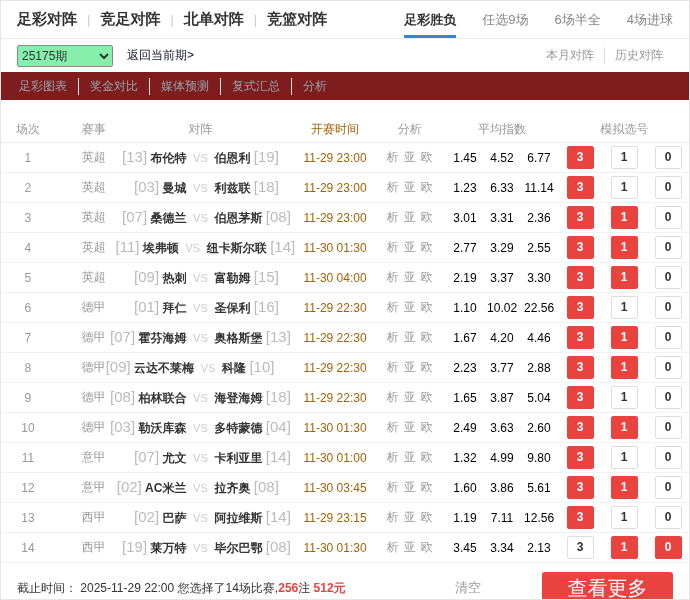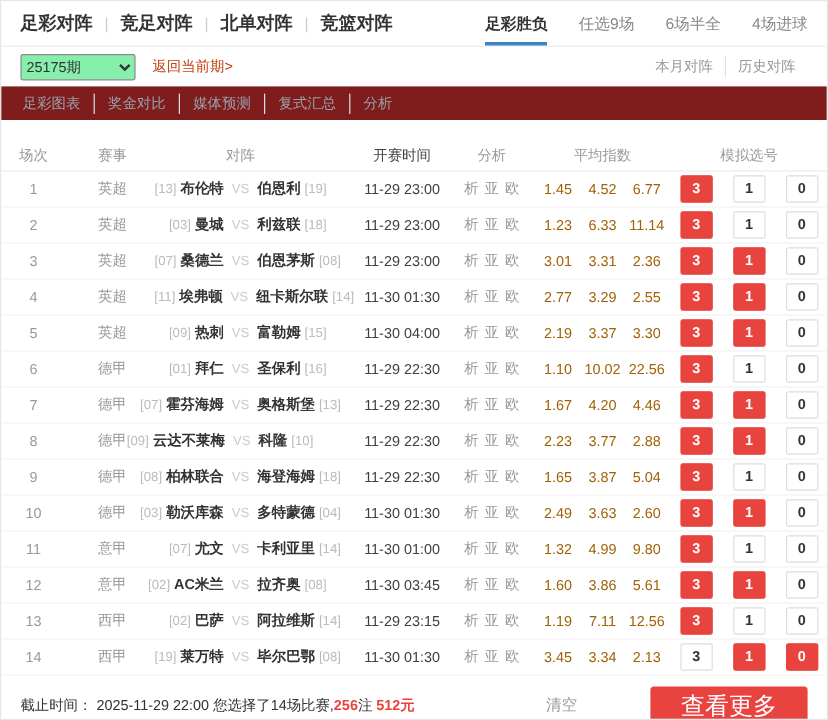--- a/index.html
+++ b/index.html
@@ -12,48 +12,48 @@
   .nav-left { display:flex; align-items:center; gap:10px; }
   .nav-item { font-size:15px; font-weight:bold; color:#333; cursor:pointer; white-space:nowrap; }
   .nav-sep { color:#ccc; font-size:13px; }
   .top-tabs { margin-left:auto; display:flex; gap:26px; align-items:stretch; }
   .top-tab { display:flex; align-items:center; font-size:13px; color:#888; cursor:pointer; }
   .top-tab.active { color:#333; font-weight:bold; box-shadow: inset 0 -3px 0 var(--blue); }
 
   
   .period-row { height:33px; display:flex; align-items:center; padding:0 16px; }
   .period-select { width:96px; height:22px; font-size:12px; color:#333; border:1px solid #8a8a8a; background:#86efac; border-radius:2px; font-family:inherit; }
-  .back-link { margin-left:14px; font-size:12px; color:#c2410c; cursor:pointer; }
+  .back-link { margin-left:14px; font-size:12px; color:#0f172a; cursor:pointer; }
   .period-right { margin-left:auto; display:flex; align-items:center; font-size:12px; color:#999; }
   .period-right .plink { cursor:pointer; padding:0 10px; }
   .period-right .plink + .plink { border-left:1px solid #e0e0e0; }
 
   
   .subtabs { height:28px; background:#7f1d1d; display:flex; align-items:center; padding:0 18px; margin-bottom:4px; }
   .subtab { font-size:12px; color:#98a1ab; cursor:pointer; padding:0 11px; }
   .subtab:first-child { padding-left:0; }
   .subtab + .subtab { border-left:1px solid #dcdfe3; }
 
   
   .thead { height:27px; display:flex; align-items:center; font-size:12px; color:#999; border-bottom:1px solid #ececec;margin-top:16px; }
   .trow { height:30px; display:flex; align-items:center; font-size:12px; border-bottom:1px solid #f2f2f2; }
   .c { text-align:center; }
   .c-no { width:54px; color:#999; }
   .c-league { width:51px; color:#999;text-align:right; }
   .c-match { width:190px; display:flex; align-items:center; }
-  .c-time { width:80px; color:#404040; white-space:nowrap; }
+  .c-time { width:80px; color:#a16207; white-space:nowrap; }
   .c-analysis { width:70px; display:flex; justify-content:center; gap:5px; }
   .c-analysis a { color:#999; text-decoration:none; cursor:pointer; }
   .c-odds { width:115px; display:flex; justify-content:center; gap:3px; }
-  .c-odds span { min-width:34px; text-align:center; color:#a16207; }
+  .c-odds span { min-width:34px; text-align:center; color:#000000; }
   .c-sim { width:130px; display:flex; justify-content:center; gap:17px; }
 
   .half-home { flex:1; text-align:right; white-space:nowrap; }
   .half-away { flex:1; text-align:left; white-space:nowrap; }
-  .rank { color:#bbb; font-size:11px;margin-top:13px; }
+  .rank { color:#bbb; font-size:15px;margin-top:13px; }
   .team { color:#333; font-weight:bold; }
   .vs { width:28px; text-align:center; color:#ccc; font-size:11px; }
 
   .pick-btn { width:27px; height:23px; line-height:21px; text-align:center; font-size:12px; font-weight:bold;
               background:#fff; border:1px solid #ddd; border-radius:2px; color:#333; cursor:pointer; }
   .pick-btn.sel { background:var(--red); border-color:var(--red); color:#fff; }
 
   
   .footer { height:50px; display:flex; align-items:center; padding:0 16px;gap:31px; }
   .deadline { font-size:12px; color:#333; }

